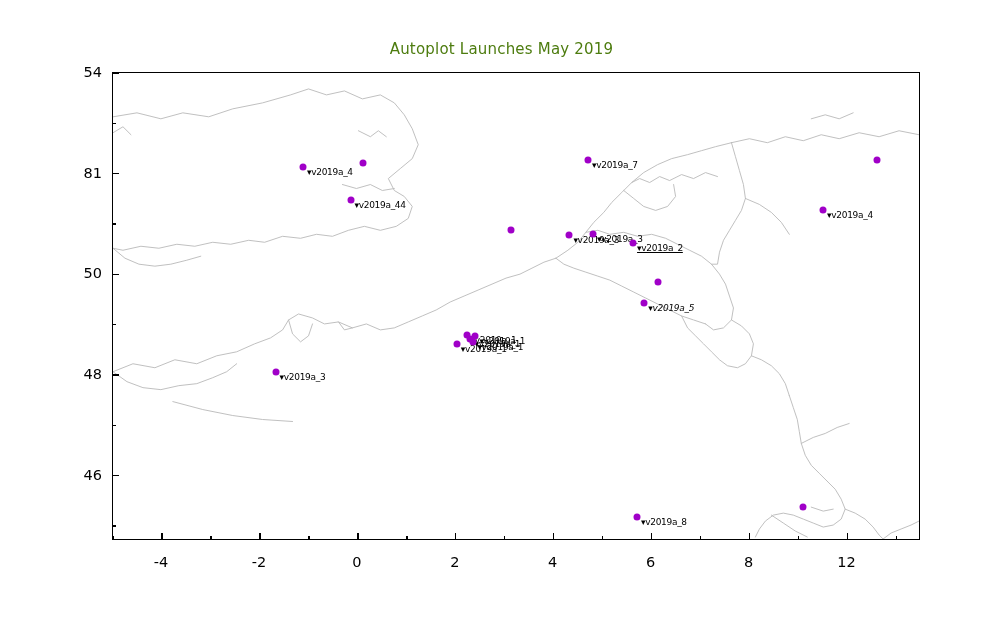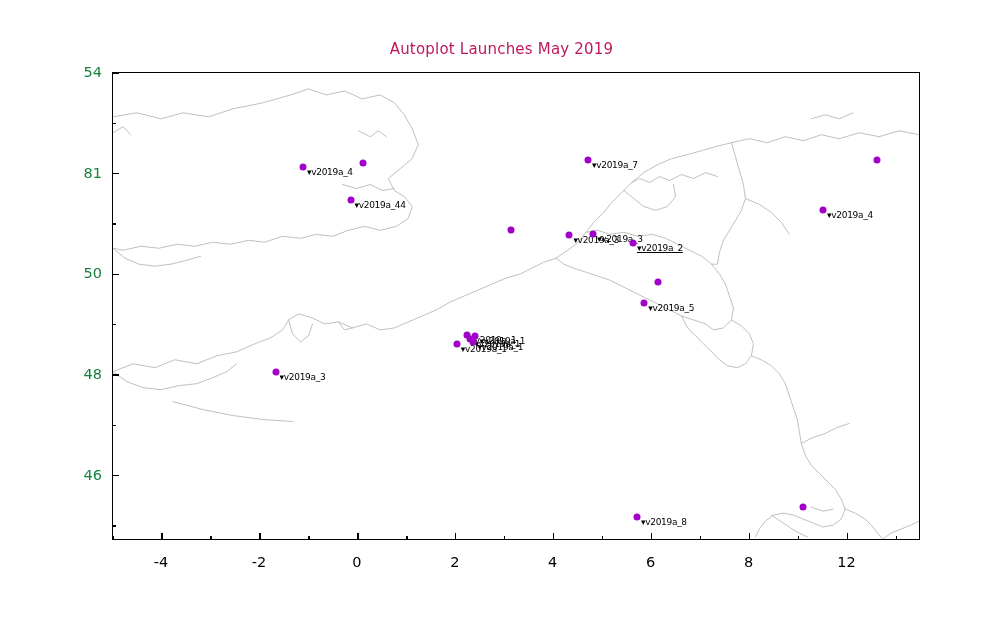--- a/index.html
+++ b/index.html
@@ -23,21 +23,21 @@
     background: #ffffff;
   }
 
   #title {
     position: absolute;
     left: 0;
     top: 40px;
     width: 1003px;
     text-align: center;
     font-size: 15px;
-    color: #be185d;
+    color: #4d7c0f;
     letter-spacing: 0.2px;
   }
 
   
   #axes {
     position: absolute;
     left: 112px;
     top: 72px;
     width: 808px;
     height: 468px;
@@ -76,21 +76,21 @@
   .ticklabel-x {
     position: absolute;
     font-size: 14.5px;
     color: #000000;
     transform: translateX(-50%);
     white-space: nowrap;
   }
   .ticklabel-y {
     position: absolute;
     font-size: 14.5px;
-    color: #15803d;
+    color: #000000;
     transform: translateY(-50%);
     white-space: nowrap;
     text-align: right;
   }
 
   
   .pt {
     position: absolute;
     width: 7px;
     height: 7px;
@@ -212,21 +212,21 @@
       <div class="ptlabel" style="left: 714.061px; top: 142.381px;">▾v2019a_4</div>
       <div class="pt" style="left: 397.634px; top: 157.006px; background: rgb(160, 0, 200);"></div>
       <div class="pt" style="left: 456.398px; top: 162.039px; background: rgb(160, 0, 200);"></div>
       <div class="ptlabel" style="left: 460.398px; top: 167.039px;">▾v2019a_3</div>
       <div class="pt" style="left: 479.903px; top: 161.032px; background: rgb(160, 0, 200);"></div>
       <div class="ptlabel" style="left: 483.903px; top: 166.032px;">▾v2019a_3</div>
       <div class="pt" style="left: 520.058px; top: 170.09px; background: rgb(160, 0, 200);"></div>
       <div class="ptlabel" style="left: 524.058px; top: 175.09px; text-decoration: underline;">▾v2019a_2</div>
       <div class="pt" style="left: 544.543px; top: 208.839px; background: rgb(160, 0, 200);"></div>
       <div class="pt" style="left: 531.321px; top: 230.477px; background: rgb(160, 0, 200);"></div>
-      <div class="ptlabel" style="left: 535.321px; top: 235.477px;">▾v2019a_5</div>
+      <div class="ptlabel" style="left: 535.321px; top: 235.477px; font-style: italic;">▾v2019a_5</div>
       <div class="pt" style="left: 343.767px; top: 270.735px; background: rgb(160, 0, 200);"></div>
       <div class="ptlabel" style="left: 347.767px; top: 275.735px;">▾v2019a_1</div>
       <div class="pt" style="left: 353.561px; top: 261.677px; background: rgb(160, 0, 200);"></div>
       <div class="ptlabel" style="left: 357.561px; top: 266.677px;">▾v2019a_1</div>
       <div class="pt" style="left: 357.479px; top: 265.703px; background: rgb(160, 0, 200);"></div>
       <div class="ptlabel" style="left: 361.479px; top: 270.703px;">▾v2019a_1</div>
       <div class="pt" style="left: 360.417px; top: 268.723px; background: rgb(160, 0, 200);"></div>
       <div class="ptlabel" style="left: 364.417px; top: 273.723px;">▾v2019a_1</div>
       <div class="pt" style="left: 362.376px; top: 262.684px; background: rgb(160, 0, 200);"></div>
       <div class="ptlabel" style="left: 366.376px; top: 267.684px;">▾v2019a_1</div>

